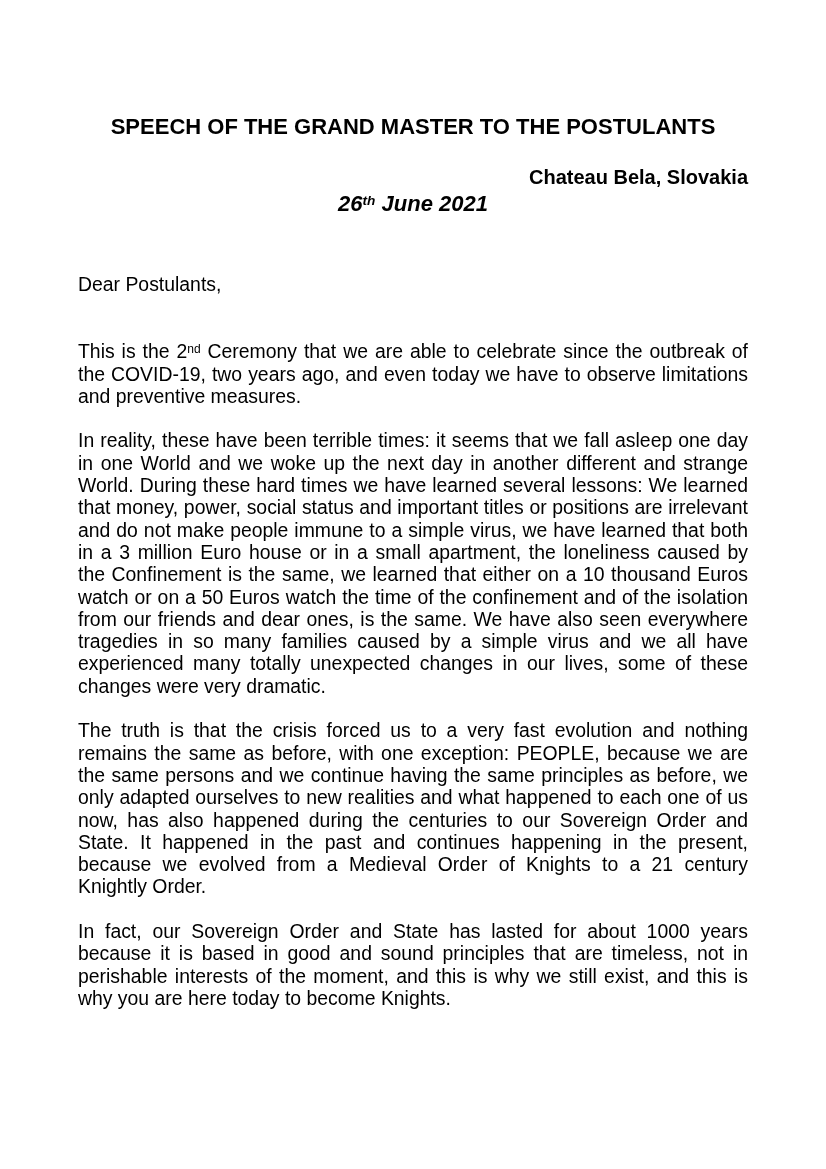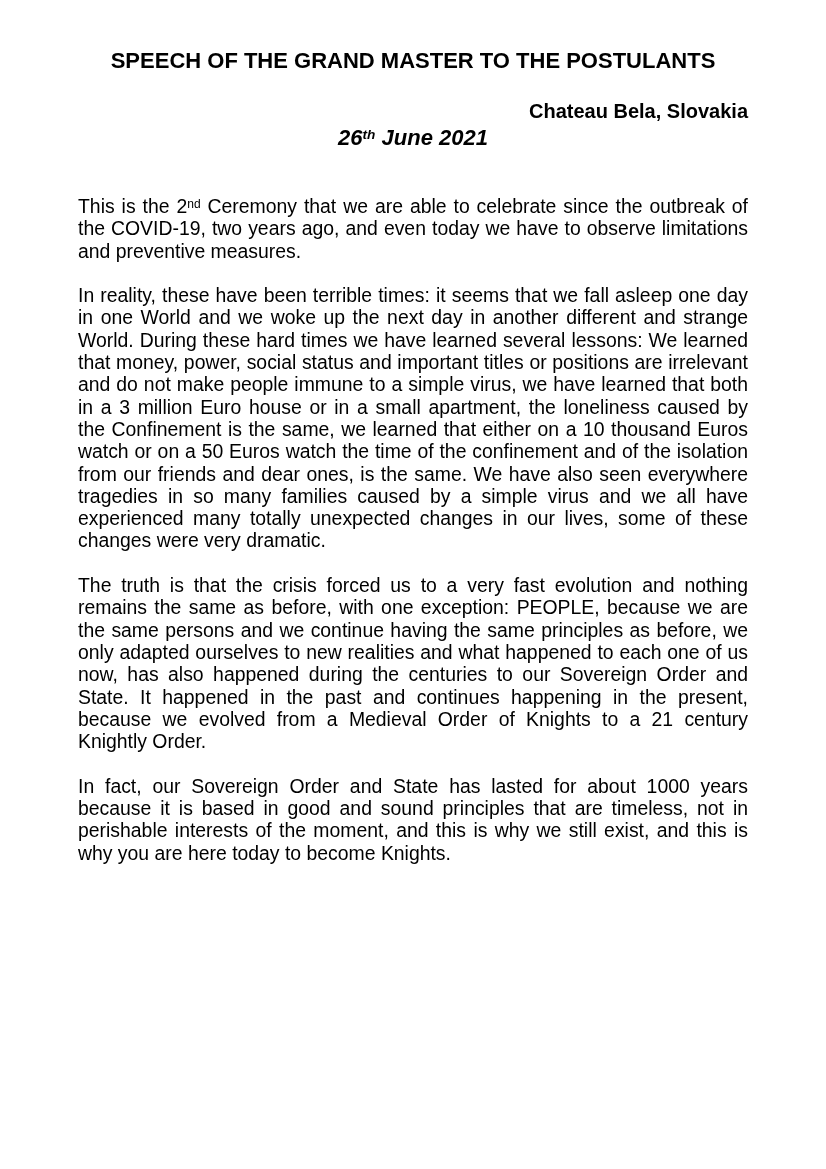--- a/index.html
+++ b/index.html
@@ -5,21 +5,21 @@
   html, body {
     margin: 0;
     padding: 0;
     background: #ffffff;
   }
   .page {
     position: relative;
     width: 826px;
     height: 1169px;
     box-sizing: border-box;
-    padding: 48px 78px 0 78px;
+    padding: 114px 78px 0 78px;
     background: #ffffff;
     color: #000000;
     font-family: "Liberation Sans", "DejaVu Sans", sans-serif;
     overflow: hidden;
   }
   .doc-title {
     margin: 0;
     font-size: 22px;
     line-height: 25.6px;
     font-weight: bold;
@@ -68,20 +68,21 @@
 <body>
 
 <div class="page">
 
   <h1 class="doc-title">SPEECH OF THE GRAND MASTER TO THE POSTULANTS</h1>
 
   <div class="doc-location">Chateau Bela, Slovakia</div>
 
   <div class="doc-date"><span>26</span><sup class="ord">th</sup><span> June 2021</span></div>
 
+  <p class="salutation">Dear Postulants,</p>
 
   <p class="body-para first"><span>This is the </span><span>2</span><sup class="ord">nd</sup><span> Ceremony that we are able to celebrate since the outbreak of the COVID-19, two years ago, and even today we have to observe limitations and preventive measures.</span></p>
 
   <p class="body-para">In reality, these have been terrible times: it seems that we fall asleep one day in one World and we woke up the next day in another different and strange World. During these hard times we have learned several lessons: We learned that money, power, social status and important titles or positions are irrelevant and do not make people immune to a simple virus, we have learned that both in a 3 million Euro house or in a small apartment, the loneliness caused by the Confinement is the same, we learned that either on a 10 thousand Euros watch or on a 50 Euros watch the time of the confinement and of the isolation from our friends and dear ones, is the same. We have also seen everywhere tragedies in so many families caused by a simple virus and we all have experienced many totally unexpected changes in our lives, some of these changes were very dramatic.</p>
 
 
   <p class="body-para">The truth is that the crisis forced us to a very fast evolution and nothing remains the same as before, with one exception: PEOPLE, because we are the same persons and we continue having the same principles as before, we only adapted ourselves to new realities and what happened to each one of us now, has also happened during the centuries to our Sovereign Order and State. It happened in the past and continues happening in the present, because we evolved from a Medieval Order of Knights to a 21 century Knightly Order.</p>
 
 
   <p class="body-para">In fact, our Sovereign Order and State has lasted for about 1000 years because it is based in good and sound principles that are timeless, not in perishable interests of the moment, and this is why we still exist, and this is why you are here today to become Knights.</p>

